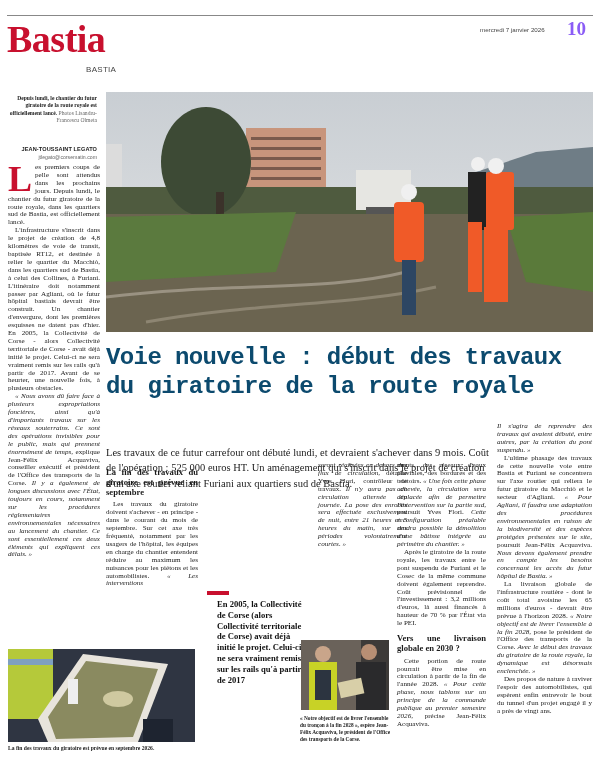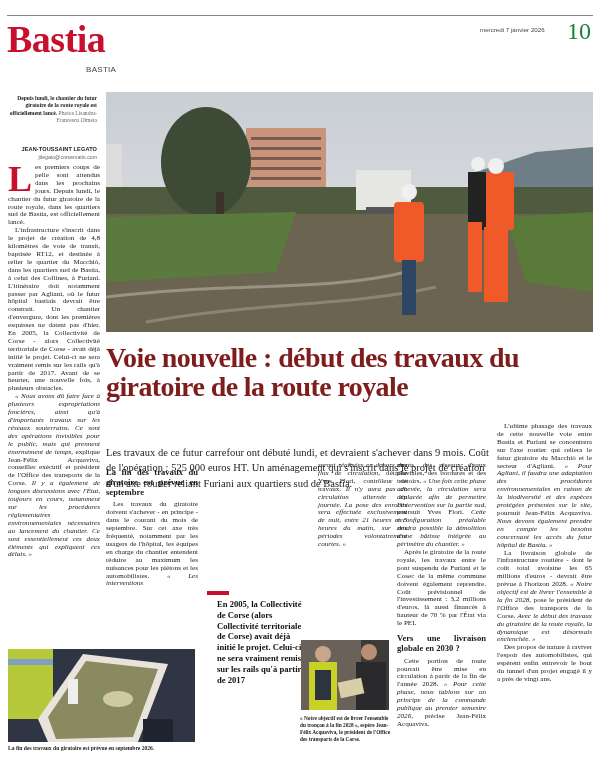--- a/index.html
+++ b/index.html
@@ -2,33 +2,33 @@
 <html><head>
 <meta charset="utf-8">
 <style>
   html, body { margin:0; padding:0; background:#fff; }
   body { width:600px; height:759px; position:relative; overflow:hidden; font-family:"DejaVu Serif", serif; color:#1a1a1a; }
   .abs { position:absolute; }
   .topline { left:7px; top:15px; width:586px; height:1px; background:#888; }
   .brand { left:7px; top:19px; font-family:"Liberation Serif", serif; font-weight:bold; font-size:38px; color:#c8102e; letter-spacing:-0.5px; line-height:40px; }
   .section { left:86px; top:65px; font-family:"Liberation Sans", sans-serif; font-size:8px; color:#444; letter-spacing:0.3px; }
   .date { left:480px; top:26px; font-family:"Liberation Sans", sans-serif; font-size:6.2px; color:#444; }
-  .pageno { left:567px; top:18px; font-family:"Liberation Serif", serif; font-weight:normal; font-size:24px; color:#15803d; }
+  .pageno { left:567px; top:18px; font-family:"Liberation Serif", serif; font-weight:bold; font-size:19px; color:#8b5cf6; }
   .caption-top { left:8px; top:95px; width:89px; text-align:right; font-family:"Liberation Serif", serif; font-size:5.6px; line-height:7.4px; }
   .caption-top b { font-weight:bold; }
   .caption-top .credit { color:#666; }
   .author { left:8px; top:146px; width:89px; text-align:right; font-family:"Liberation Sans", sans-serif; font-weight:bold; font-size:5.6px; letter-spacing:0.1px; }
   .email { left:8px; top:154px; width:89px; text-align:right; font-family:"Liberation Sans", sans-serif; font-size:5.2px; color:#666; }
   .col { font-family:"Liberation Serif", serif; font-size:7.1px; line-height:7.9px; text-align:justify; hyphens:auto; }
   .col p { margin:0; text-indent:7px; }
   .col p.noind { text-indent:0; }
   .col i { font-style:italic; }
   .dropcap { float:left; font-family:"Liberation Serif", serif; font-weight:bold; color:#c8102e; font-size:36px; line-height:27px; margin:2px 3px 0 0; }
   .photo-main { left:106px; top:92px; width:487px; height:240px; overflow:hidden; background:#b9bfc4; }
-  .headline { left:106px; top:343px; width:494px; font-family:Liberation Serif, serif; font-weight:bold; font-size:28px; line-height:29px; letter-spacing:-0.6px; color:#7f1d1d; }
+  .headline { left:106px; top:343px; width:494px; font-family:Liberation Mono, monospace; font-weight:bold; font-size:24px; line-height:29px; letter-spacing:-0.6px; color:#0c4a6e; }
   .lead { left:106px; top:418px; width:384px; font-family:"Liberation Serif", serif; font-size:10.5px; line-height:15.3px; color:#222;margin-top:27px; }
   .subhead { font-family:"Liberation Serif", serif; font-weight:bold; font-size:8.6px; line-height:9.8px; margin:6px 0 4px; }
   .quote-bar { left:207px; top:591px; width:22px; height:4px; background:#c8102e; }
   .pullquote { left:217px; top:599px; width:92px; font-family:"Liberation Serif", serif; font-weight:bold; font-size:8.6px; line-height:10.8px; color:#111; }
   .photo-plan { left:8px; top:649px; width:187px; height:93px; overflow:hidden; background:#3b4150; }
   .caption-plan { left:8px; top:745px; width:195px; font-family:"Liberation Serif", serif; font-weight:bold; font-size:5.6px; }
   .photo-people { left:301px; top:640px; width:88px; height:70px; overflow:hidden; background:#5f5750; }
   .caption-people { left:300px; top:715px; width:92px; font-family:"Liberation Serif", serif; font-weight:bold; font-size:5.3px; line-height:6.9px; }
 </style>
 </head>
@@ -112,20 +112,21 @@
 </div>
 
 <div class="abs col" style="left:397px; top:462px; width:89px;">
   <p class="noind"><span>ments, des réseaux d'eaux pluviales, des bordures et des trottoirs. </span><i>« Une fois cette phase achevée, la circulation sera déplacée afin de permettre l'intervention sur la partie sud,</i><span> poursuit Yves Flori. </span><i>Cette reconfiguration préalable rendra possible la démolition d'une bâtisse intégrée au périmètre du chantier. »</i></p>
   <p>Après le giratoire de la route royale, les travaux entre le pont suspendu de Furiani et le Cosec de la même commune doivent également reprendre. Coût prévisionnel de l'investissement : 3,2 millions d'euros, là aussi financés à hauteur de 70 % par l'État via le PEI.</p>
   <div class="subhead">Vers une livraison globale en 2030 ?</div>
   <p><span>Cette portion de route pourrait être mise en circulation à partir de la fin de l'année 2028. </span><i>« Pour cette phase, nous tablons sur un principe de la commande publique au premier semestre 2026,</i><span> précise Jean-Félix Acquaviva.</span></p>
 </div>
 
 <div class="abs col" style="left:497px; top:423px; width:95px;">
+  <p class="noind"><i>Il s'agira de reprendre des travaux qui avaient débuté, entre autres, par la création du pont suspendu. »</i></p>
   <p><span>L'ultime phasage des travaux de cette nouvelle voie entre Bastia et Furiani se concentrera sur l'axe routier qui reliera le futur giratoire du Macchiò et le secteur d'Agliani. </span><i>« Pour Agliani, il faudra une adaptation des procédures environnementales en raison de la biodiversité et des espèces protégées présentes sur le site,</i><span> poursuit Jean-Félix Acquaviva. </span><i>Nous devons également prendre en compte les besoins concernant les accès du futur hôpital de Bastia. »</i></p>
   <p><span>La livraison globale de l'infrastructure routière - dont le coût total avoisine les 65 millions d'euros - devrait être prévue à l'horizon 2028. </span><i>« Notre objectif est de livrer l'ensemble à la fin 2028,</i><span> pose le président de l'Office des transports de la Corse. </span><i>Avec le début des travaux du giratoire de la route royale, la dynamique est désormais enclenchée. »</i></p>
   <p>Des propos de nature à raviver l'espoir des automobilistes, qui espèrent enfin entrevoir le bout du tunnel d'un projet engagé il y a près de vingt ans.</p>
 </div>
 
 <div class="abs photo-plan">
   <svg width="187" height="93" viewBox="0 0 187 93">
     <rect width="187" height="93" fill="#2f3542"></rect>
     <rect x="0" y="0" width="45" height="70" fill="#b5c93a"></rect>
     <rect x="0" y="10" width="45" height="6" fill="#7fa0c0"></rect>

